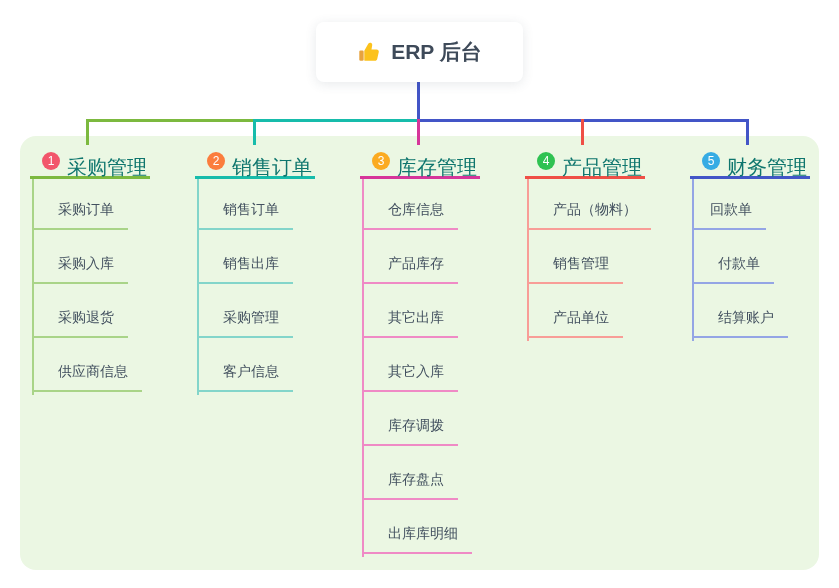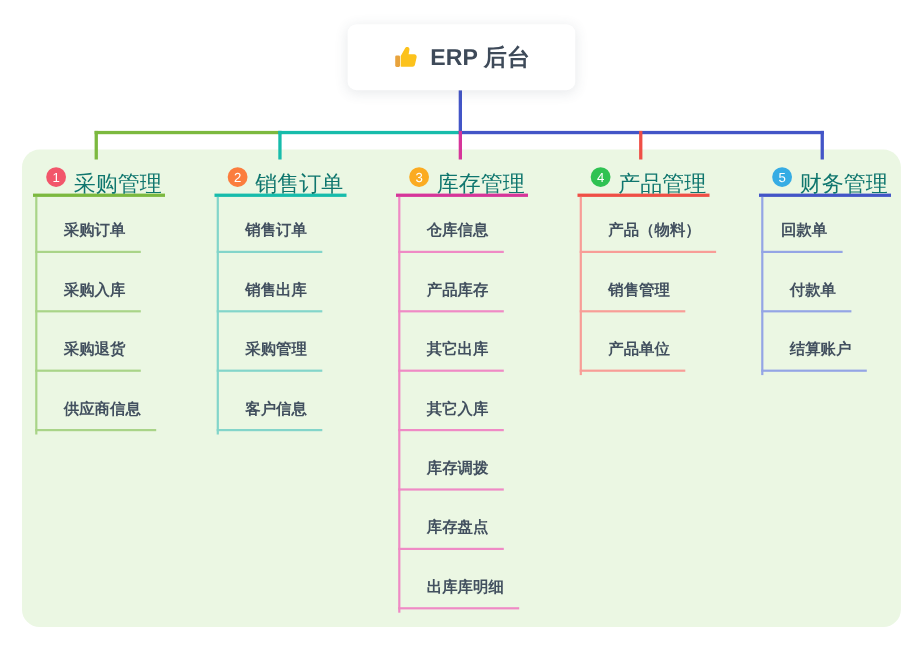--- a/index.html
+++ b/index.html
@@ -10,21 +10,21 @@
   .root-card{position:absolute;left:316px;top:22px;width:207px;height:60px;background:#ffffff;border-radius:8px;
     box-shadow:0 2px 12px rgba(60,70,90,.12);display:flex;align-items:center;justify-content:center;gap:9px;
     font-size:21px;color:#3e4a59;font-weight:bold;}
   .root-card .ricon{display:flex;align-items:center;}
   .branch{position:absolute;top:148px;width:120px;}
   .bheader{display:flex;align-items:center;height:26px;border-bottom:3px solid #999;padding-bottom:2px;cursor:default;}
   .badge{width:18px;height:18px;border-radius:50%;margin-left:12px;margin-right:7px;color:#fff;font-size:12px;
     display:flex;align-items:center;justify-content:center;flex:0 0 auto;}
   .hlabel{font-size:20px;color:#0f766e;white-space:nowrap;margin-top:13px;}
   .vline{position:absolute;left:2px;top:31px;width:2px;}
-  .rows{position:absolute;left:2px;top:28px;font-weight:bold;}
+  .rows{position:absolute;left:2px;top:28px;}
   .crow{height:54px;display:flex;align-items:flex-end;}
   .citem{font-size:14px;color:#42505f;padding:0 14px 9px 26px;border-bottom:2px solid #999;white-space:nowrap;}
 </style>
 </head>
 <body>
 
 <div class="stage">
 
   <div class="panel"></div>
 

